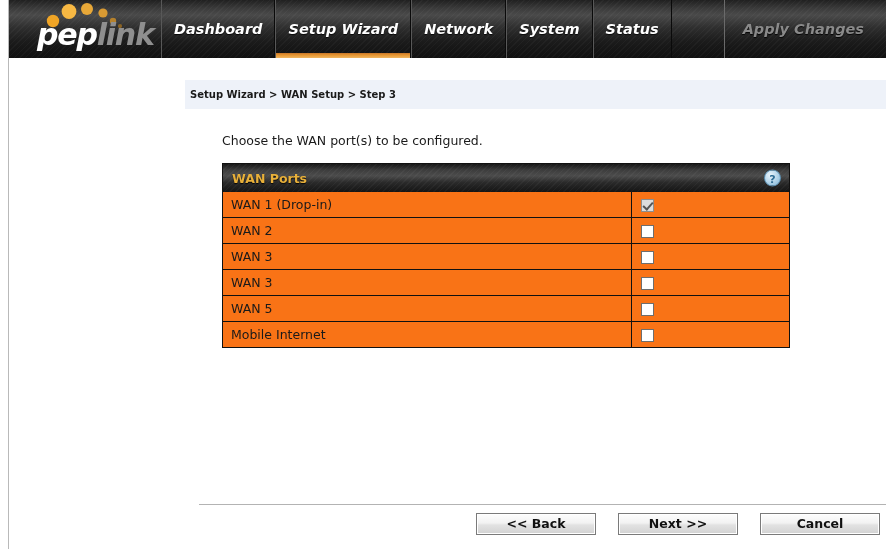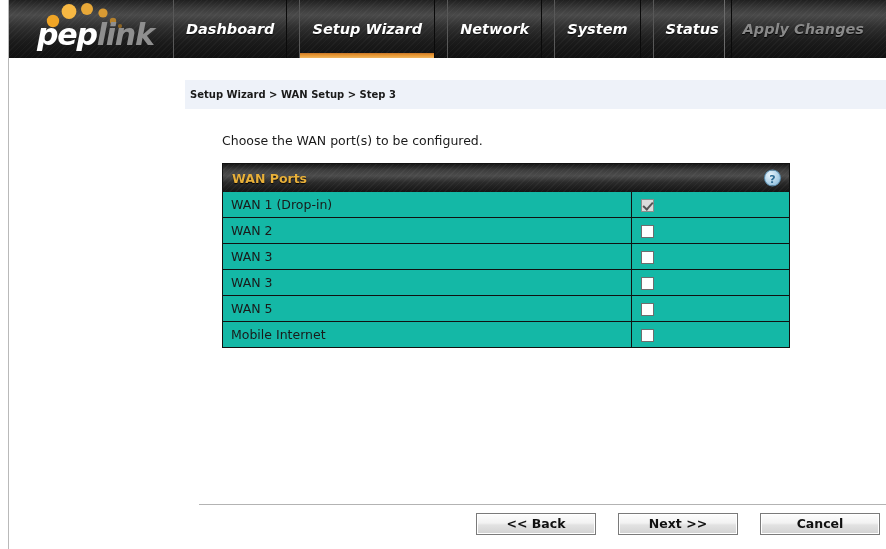--- a/index.html
+++ b/index.html
@@ -96,21 +96,20 @@
     align-items: center;
     padding: 0 12px;
     color: #ffffff;
     font-size: 14.5px;
     font-weight: bold;
     white-space: nowrap;
     border-left: 1px solid #585858;
     border-right: 1px solid #0a0a0a;
     box-sizing: border-box;
     text-shadow: 0 1px 1px rgba(0,0,0,0.8);
-    margin-left: 12px;
   }
   .nav-item:first-child { border-left: 1px solid #585858; }
   .nav-item.active::after {
     content: "";
     position: absolute;
     left: 0;
     right: 0;
     bottom: 0;
     height: 5px;
     background: linear-gradient(to bottom, #c6752a 0%, #e7952f 40%, #f0b661 100%);
@@ -244,21 +243,21 @@
     text-align: center;
     box-sizing: border-box;
     cursor: pointer;
   }
 
   .port-table {
     width: 100%;
     border-collapse: collapse;
     table-layout: fixed;
   }
-  .port-table tr { background: #14b8a6; }
+  .port-table tr { background: #f97316; }
   .port-table td {
     border-top: 1px solid #111;
     height: 25px;
     font-size: 12.5px;
     color: #1a1a1a;
     padding: 0;
     vertical-align: middle;
   }
   .port-table tr:first-child td { border-top: none; }
   td.col-name { padding-left: 8px; }

